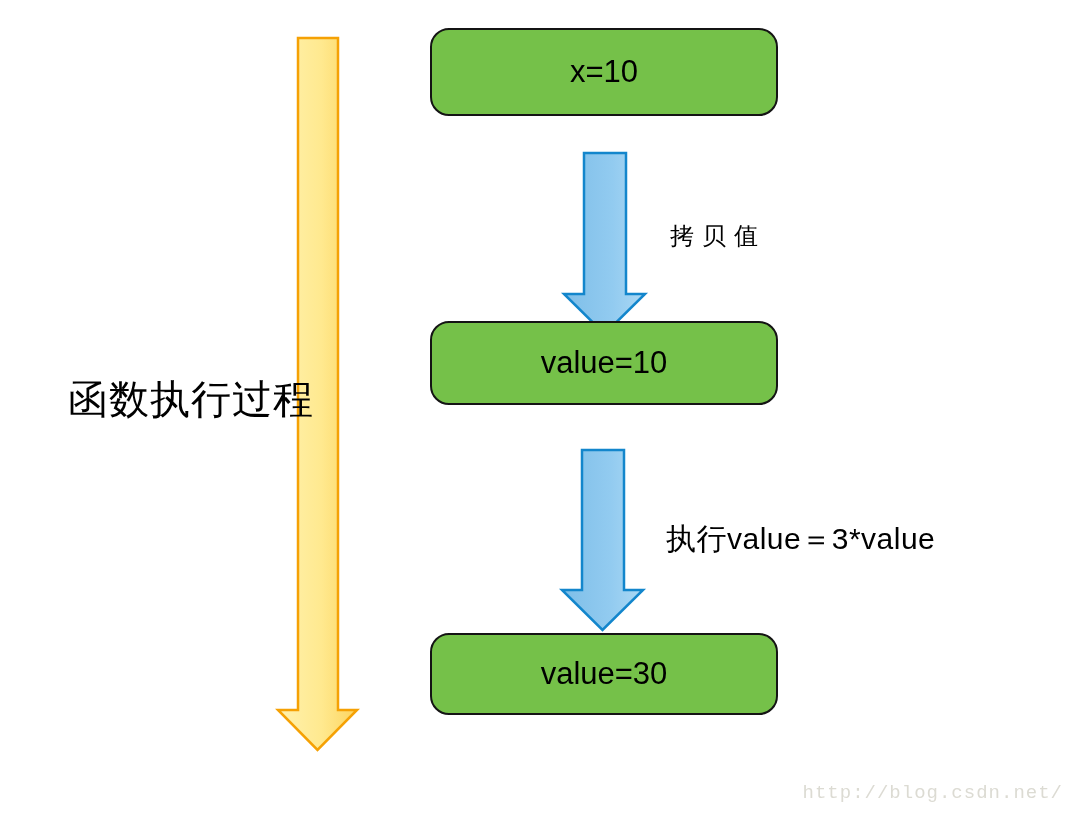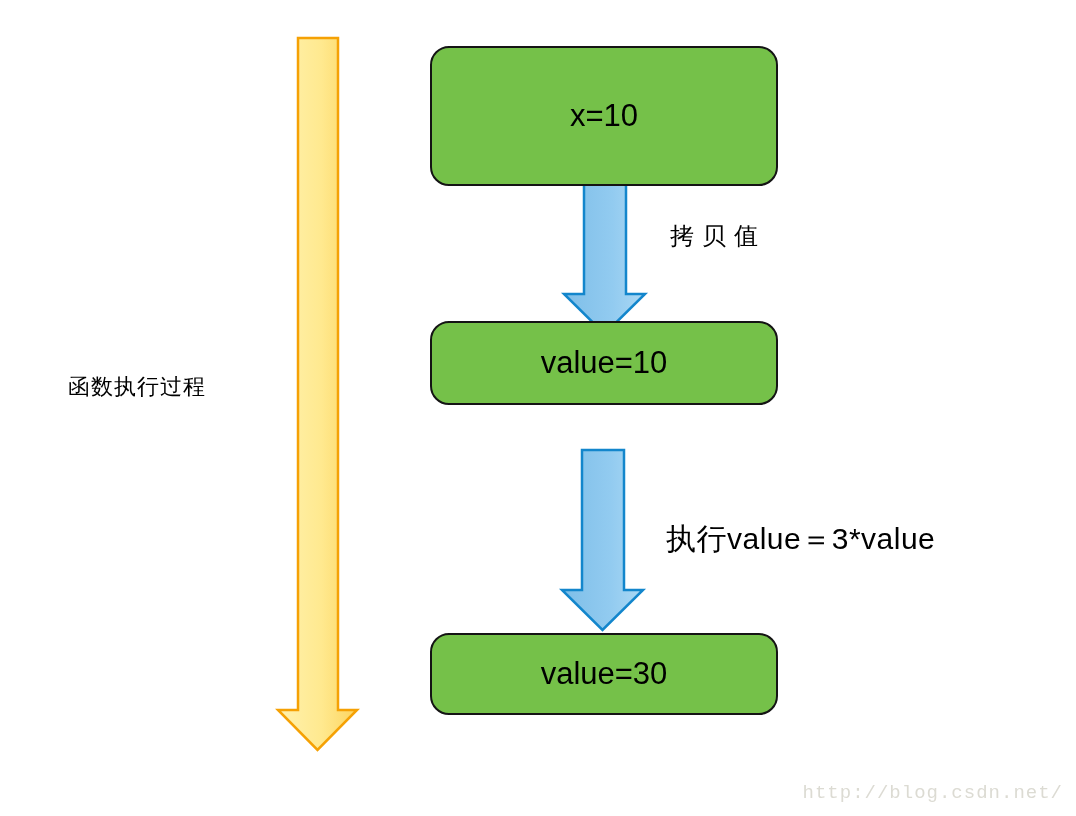--- a/index.html
+++ b/index.html
@@ -29,28 +29,28 @@
     box-sizing: border-box;
     background: #75c149;
     border: 2px solid #141414;
     border-radius: 19px;
     display: flex;
     align-items: center;
     justify-content: center;
     font-size: 31px;
     color: #000000;
   }
-  .node-1 { top: 46px;  height: 140px; }
+  .node-1 { top: 28px;  height: 88px; }
   .node-2 { top: 321px; height: 84px; }
   .node-3 { top: 633px; height: 82px; }
   .side-label {
     position: absolute;
     left: 68px;
     top: 372px;
-    font-size: 22px;
+    font-size: 40px;
     letter-spacing: 1px;
     color: #000000;
     white-space: nowrap;
   }
   .edge-label {
     position: absolute;
     color: #000000;
     white-space: nowrap;
   }
   .edge-label-1 {

